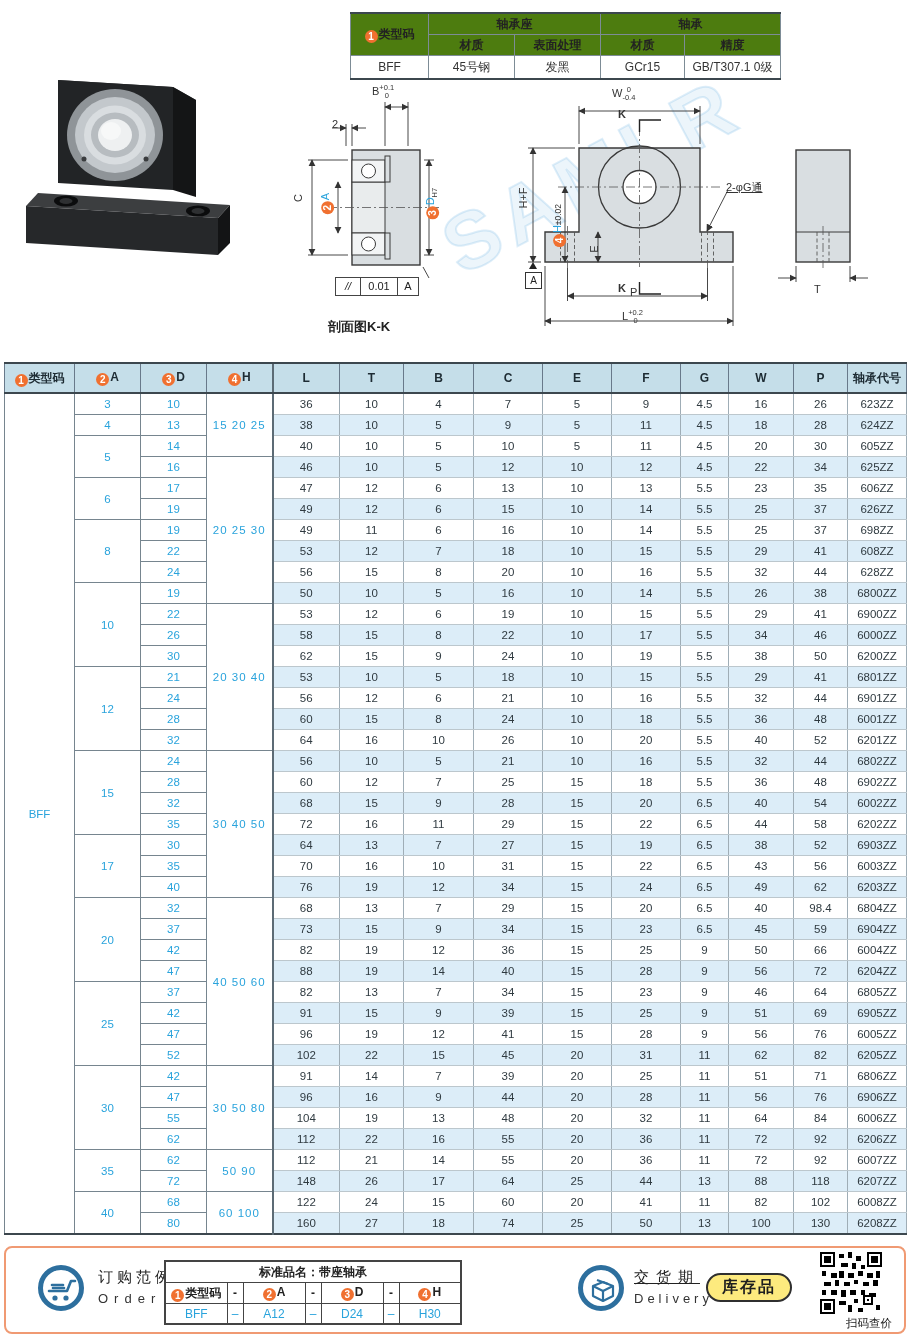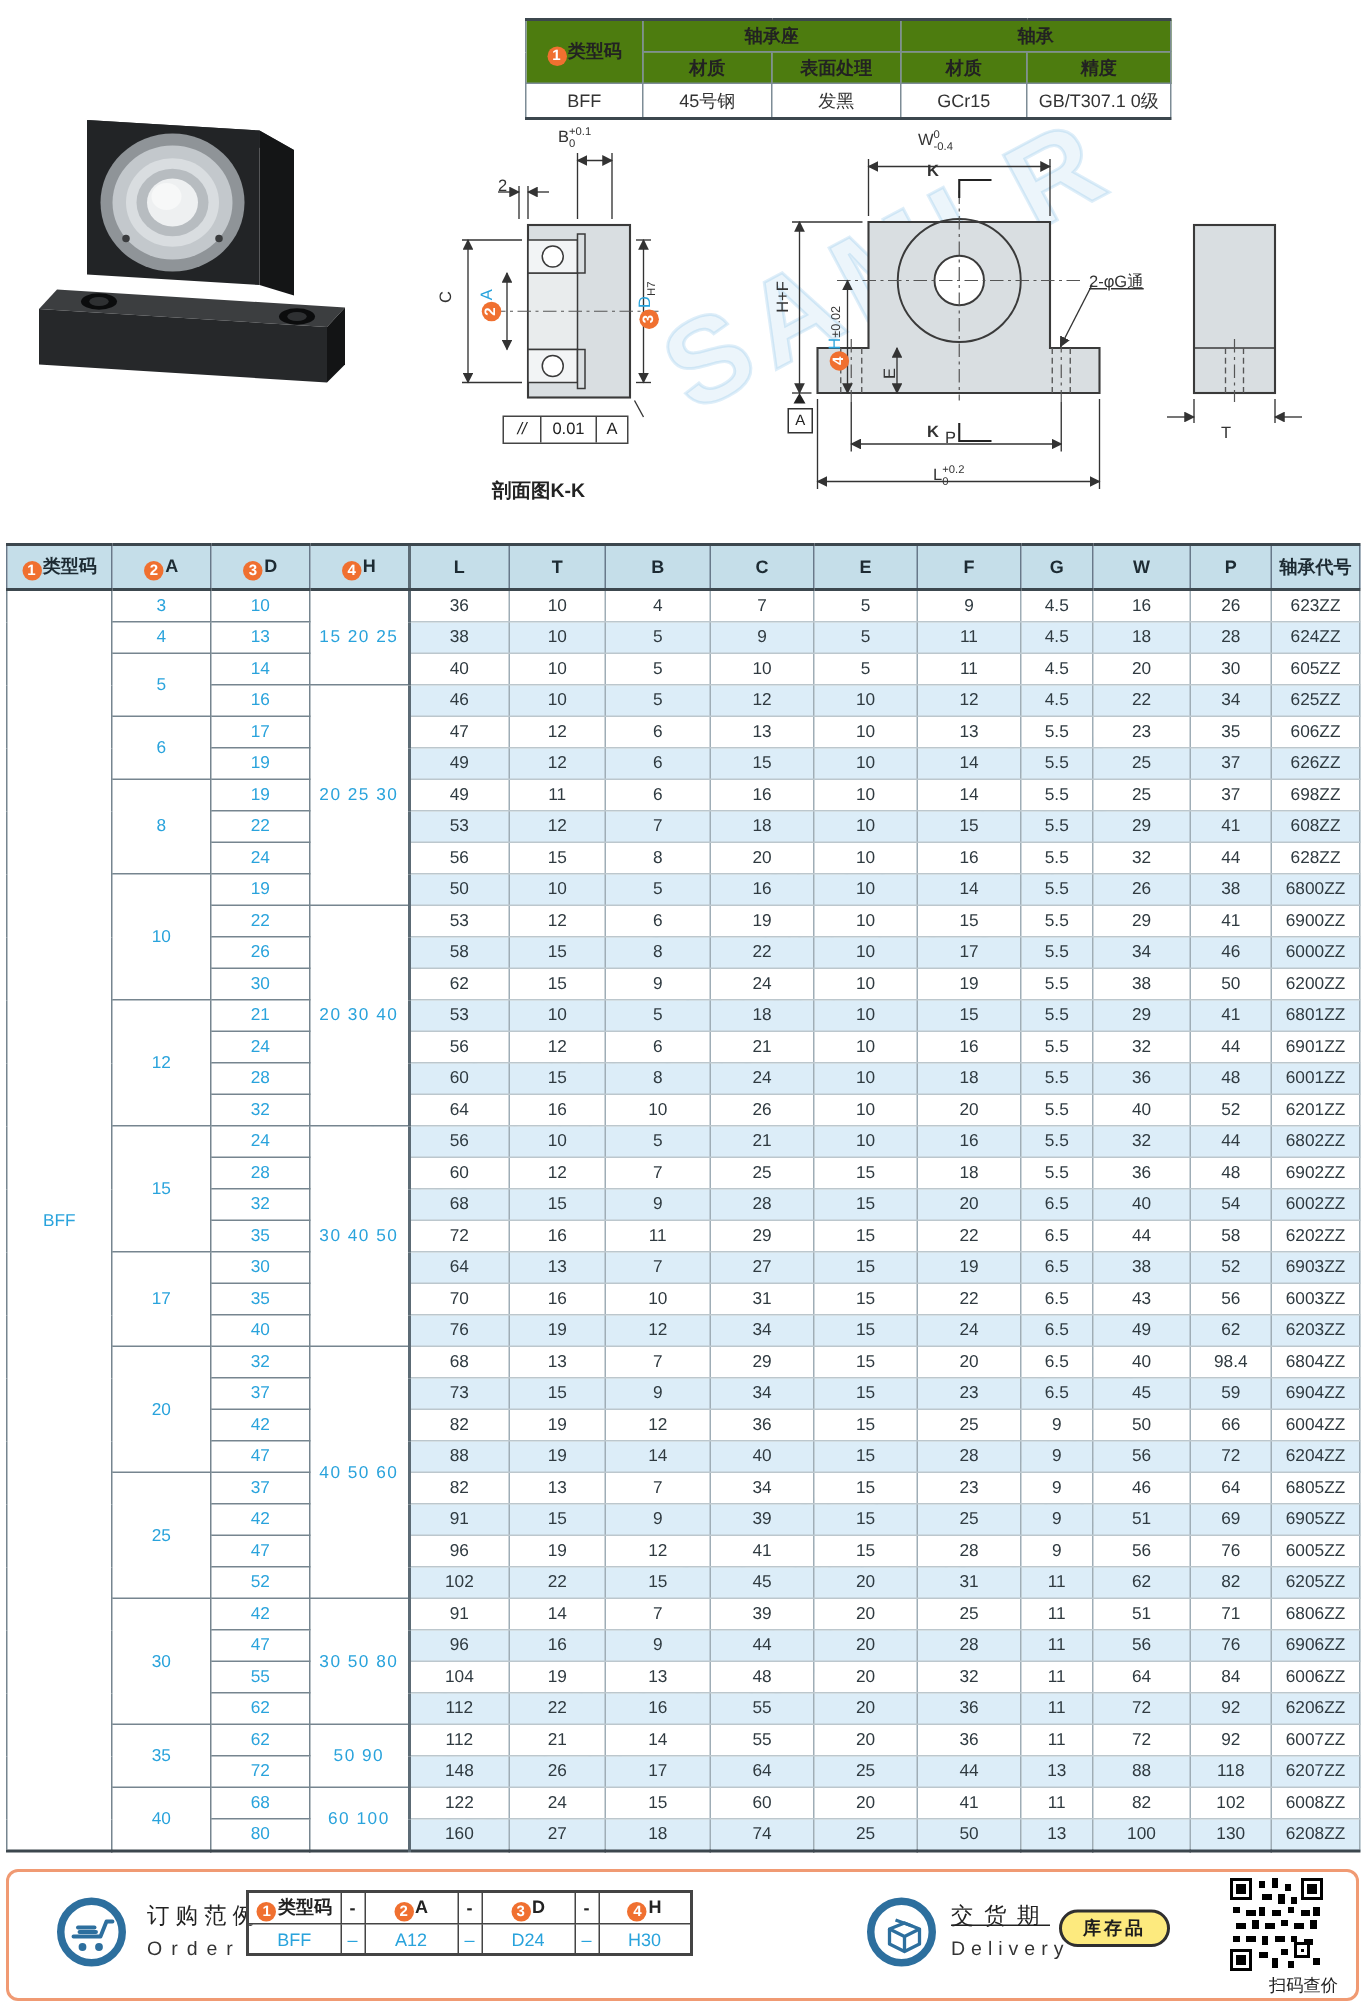--- a/index.html
+++ b/index.html
@@ -23,21 +23,21 @@
   .spec th{background:#4d7c0f;font-weight:600;color:#222;height:20px;}
   .spec td{height:22px;color:#333;background:#fff;}
 
   
   #photo{position:absolute;left:8px;top:55px;width:235px;height:250px;}
 
   
   #drawing{position:absolute;left:288px;top:82px;width:622px;height:272px;}
   .dim{position:absolute;font-size:11px;color:#333;white-space:nowrap;}
   .rot{transform:rotate(-90deg);transform-origin:center center;}
-  .stk{display:inline-block;font-size:7.5px;line-height:1.05;text-align:left;vertical-align:-3px;color:#333;}
+  .stk{display:inline-block;font-size:7.5px;line-height:1.05;text-align:center;vertical-align:-3px;color:#333;}
   .tolframe{position:absolute;left:335px;top:277px;display:flex;border:1.2px solid #444;background:#fff;height:17px;}
   .tolframe span{display:block;border-right:1.2px solid #444;font-size:11px;line-height:17px;text-align:center;color:#222;}
   .tolframe span:last-child{border-right:none;}
   .caption{position:absolute;left:328px;top:318px;font-size:13px;font-weight:600;color:#222;}
   .datumbox{position:absolute;left:525px;top:272px;width:15px;height:15px;border:1.2px solid #333;
             font-size:10px;line-height:15px;text-align:center;color:#222;background:#fff;}
 
   
   #main-wrap{position:absolute;left:4px;top:362px;}
   table.main{border-collapse:collapse;table-layout:fixed;width:902px;
@@ -55,21 +55,21 @@
   
   #footer{position:absolute;left:4px;top:1246px;width:898px;height:84px;border:2.5px solid #f09a73;border-radius:8px;background:#fff;}
   .icon-circle{position:absolute;width:46px;height:46px;border:5px solid #2d6f9e;border-radius:50%;box-sizing:border-box;}
   .ft-title{font-size:15px;letter-spacing:4px;color:#222;}
   .ft-sub{font-size:13px;letter-spacing:6px;color:#333;margin-top:4px;}
   .order-table{position:absolute;left:158px;top:12px;border-collapse:collapse;border:2px solid #444;}
   .order-table th,.order-table td{border:1.2px solid #444;text-align:center;padding:0;font-size:12px;}
   .order-table th{font-weight:600;color:#222;height:20px;background:#fff;}
   .order-table td{height:19px;}
   .badge{position:absolute;left:700px;top:25px;background:#fdea7e;border:2px solid #2f2f2f;border-radius:16px;
-         font-size:12px;font-weight:bold;color:#1e1e1e;padding:2px 14px;letter-spacing:2px;}
+         font-size:16px;font-weight:bold;color:#1e1e1e;padding:2px 14px;letter-spacing:2px;}
   .qr-caption{position:absolute;left:806px;top:68px;width:80px;text-align:right;font-size:11.5px;color:#222;}
 </style>
 </head>
 <body>
 
 <div id="page">
 
   <div class="wm" style="left:430px;top:130px;font-size:80px;">SAMLR</div>
   <div class="wm" style="left:220px;top:560px;font-size:150px;">SAMLR</div>
   <div class="wm" style="left:240px;top:980px;font-size:150px;">SAMLR</div>
@@ -869,20 +869,23 @@
       <colgroup>
         <col style="width:62px">
           <col style="width:16px">
           <col style="width:62px">
           <col style="width:16px">
         <col style="width:62px">
           <col style="width:16px">
           <col style="width:62px">
       </colgroup>
       <tbody>
+          <tr>
+            <th colspan="7">标准品名：带座轴承</th>
+          </tr>
       <tr>
         <th><span class="circ">1</span><span>类型码</span></th>
         <th>-</th>
         <th><span class="circ">2</span><span>A</span></th>
         <th>-</th>
         <th><span class="circ">3</span><span>D</span></th>
         <th>-</th>
         <th><span class="circ">4</span><span>H</span></th>
       </tr>
       <tr>

